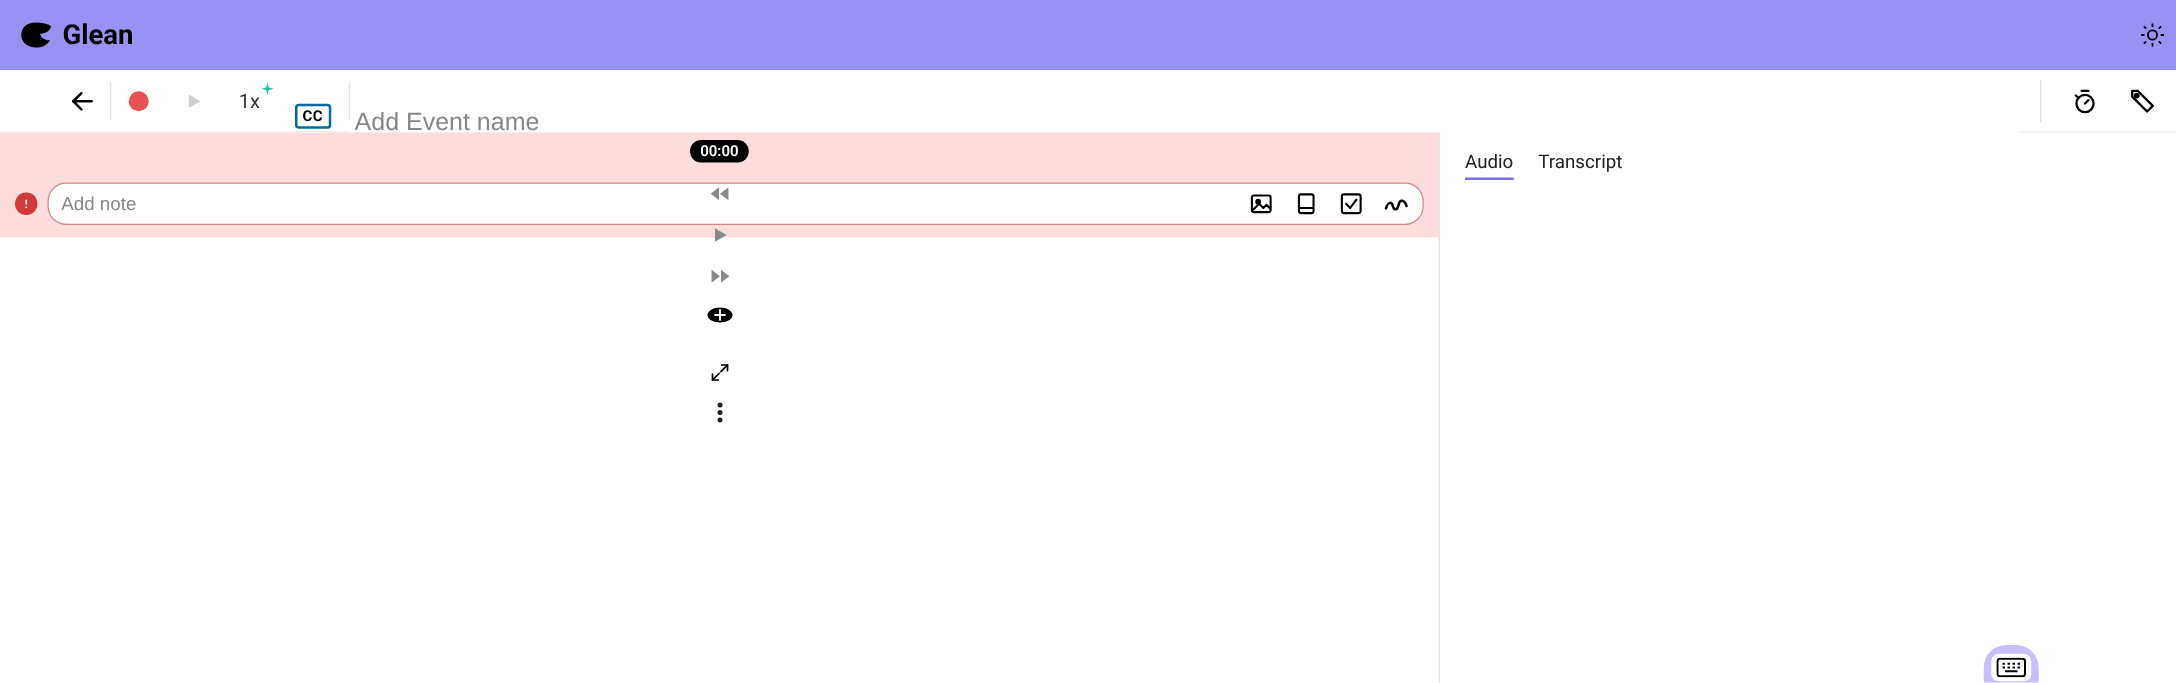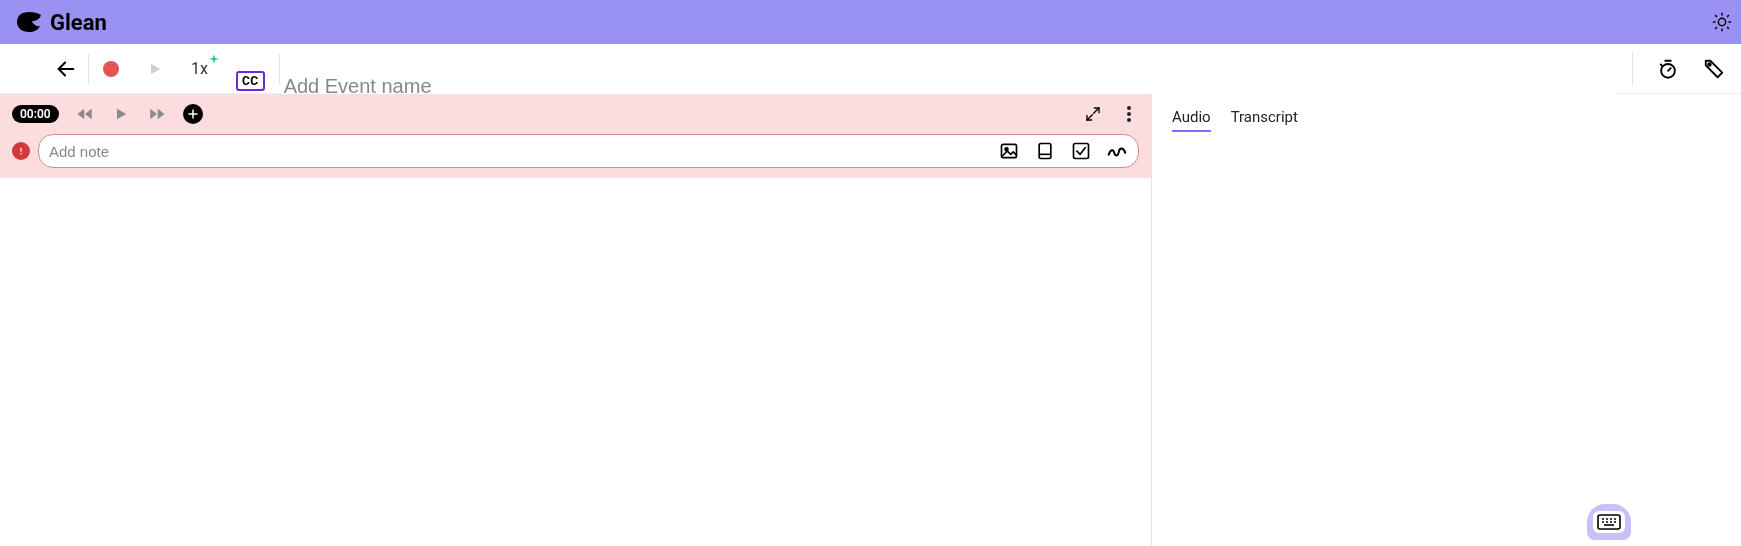--- a/index.html
+++ b/index.html
@@ -1,19 +1,19 @@
 <!DOCTYPE html>
 <html><head>
 <meta charset="utf-8">
 <style>
   * { box-sizing: border-box; margin: 0; padding: 0; }
   html, body { width: 1741px; height: 546px; font-family: -apple-system, BlinkMacSystemFont, "Segoe UI", Roboto, sans-serif; background: #fff; overflow: hidden; }
 
   .top-bar {
-    height: 44px;
+    height: 56px;
     background: #9A92F2;
     display: flex;
     align-items: center;
     padding: 0 16px;
     position: relative;
   }
   .logo-wrap { display: flex; align-items: center; gap: 8px; }
   .logo-text { font-size: 22px; font-weight: 700; color: #000; }
 
   .sun-icon {
@@ -45,21 +45,21 @@
   .back-btn { width: 44px; display: flex; justify-content: center; align-items: center; cursor: pointer;}
   .record-dot {
     width: 16px; height: 16px; border-radius: 50%; background: #E55353;
   }
   .play-triangle { color: #bbb; }
   .speed {
     display: flex; align-items: center; font-size: 16px; color: #333; position: relative;
   }
   .speed .sparkle { position: absolute; top: -6px; right: -12px; }
   .cc-box {
-    border: 2px solid #6d28d9; border-radius: 3px; padding: 1px 4px; font-size: 12px; font-weight: 700; letter-spacing: 0.5px; margin-top: 24px;
+    border: 2px solid #0369a1; border-radius: 3px; padding: 1px 4px; font-size: 12px; font-weight: 700; letter-spacing: 0.5px; margin-top: 24px;
   }
   .event-name-input {
     flex: 1;
     border: none;
     outline: none;
     font-size: 20px;
     color: #15803d;
     padding: 0 4px;
     margin-top: 36px;
   }
@@ -92,20 +92,21 @@
     background: #FBDDDD;
     padding: 6px 12px 10px 12px;
   }
 
   .player-row {
     display: flex;
     align-items: center;
     gap: 16px;
     height: 28px;
     position: relative;
+    flex-direction: column;
   }
   .time-pill {
     background: #000; color: #fff; font-size: 12px; font-weight: 600;
     border-radius: 12px; padding: 2px 8px;
   }
   .player-btn { color: #555; display:flex; align-items:center; justify-content:center; width:20px; height:20px; cursor:pointer;}
   .add-node {
     width: 20px; height: 20px; border-radius: 50%; background: #000; color: #fff;
     display: flex; align-items: center; justify-content: center; font-size: 14px; font-weight: 700;
   }

